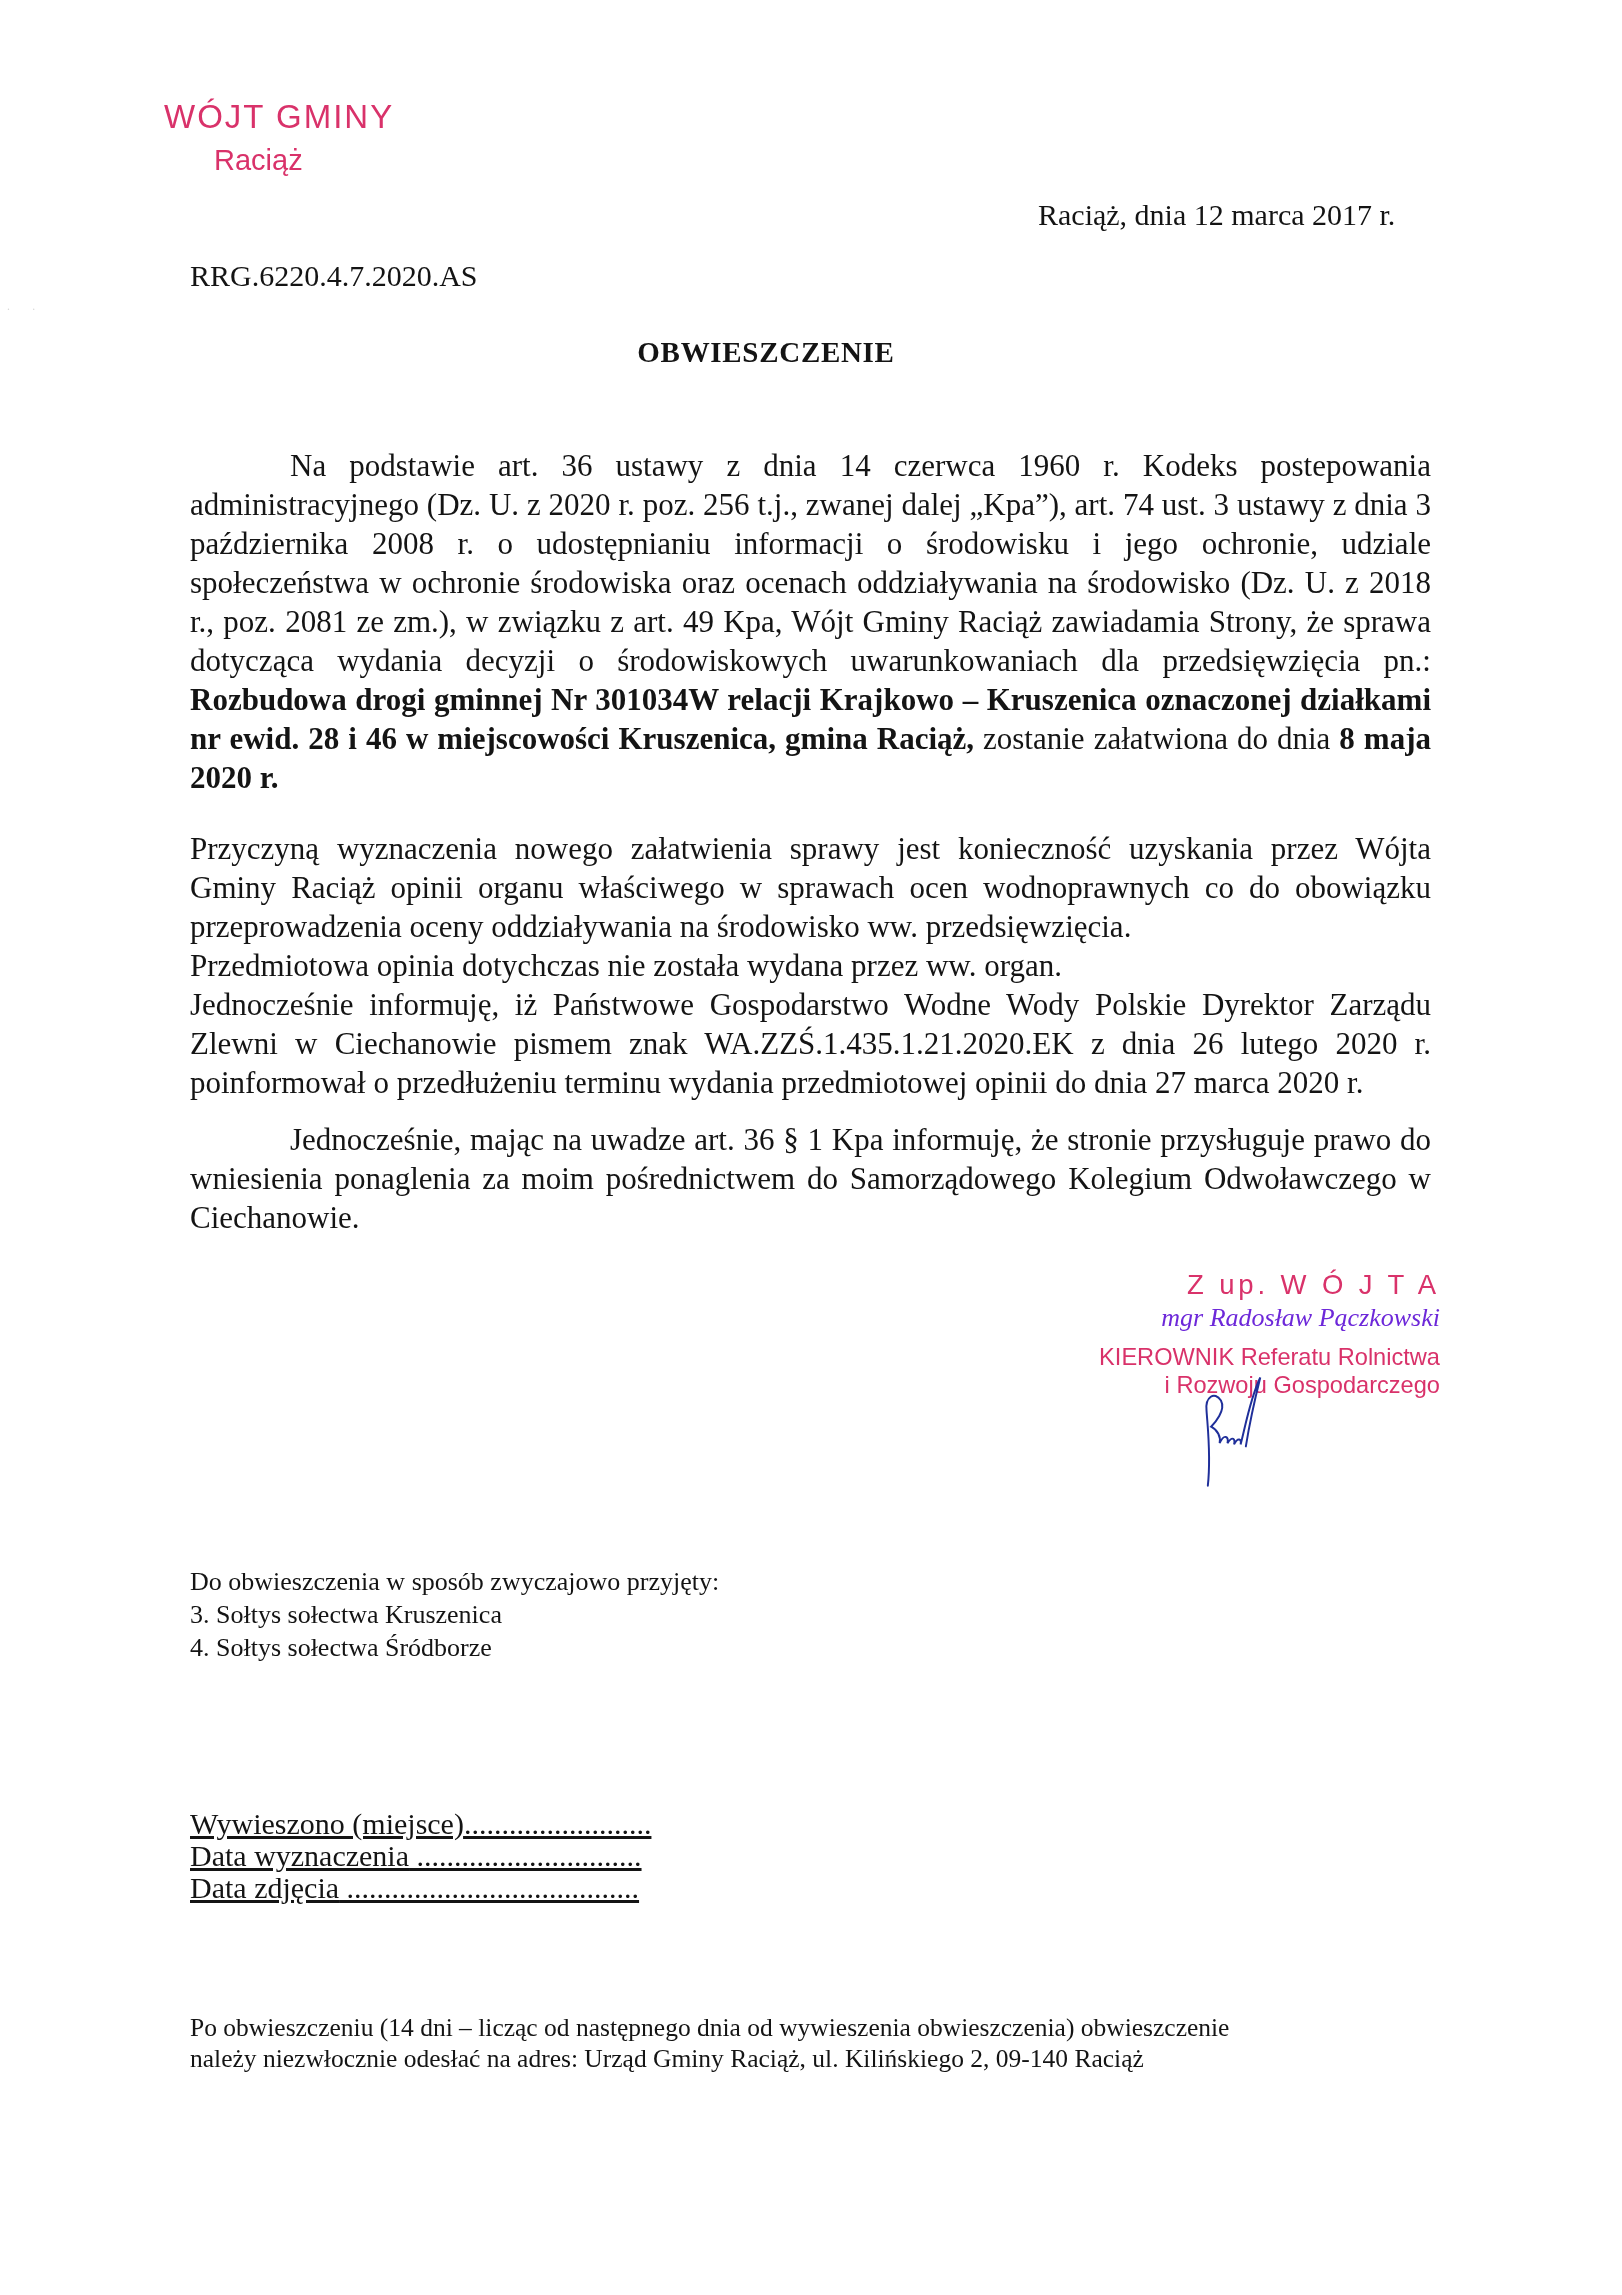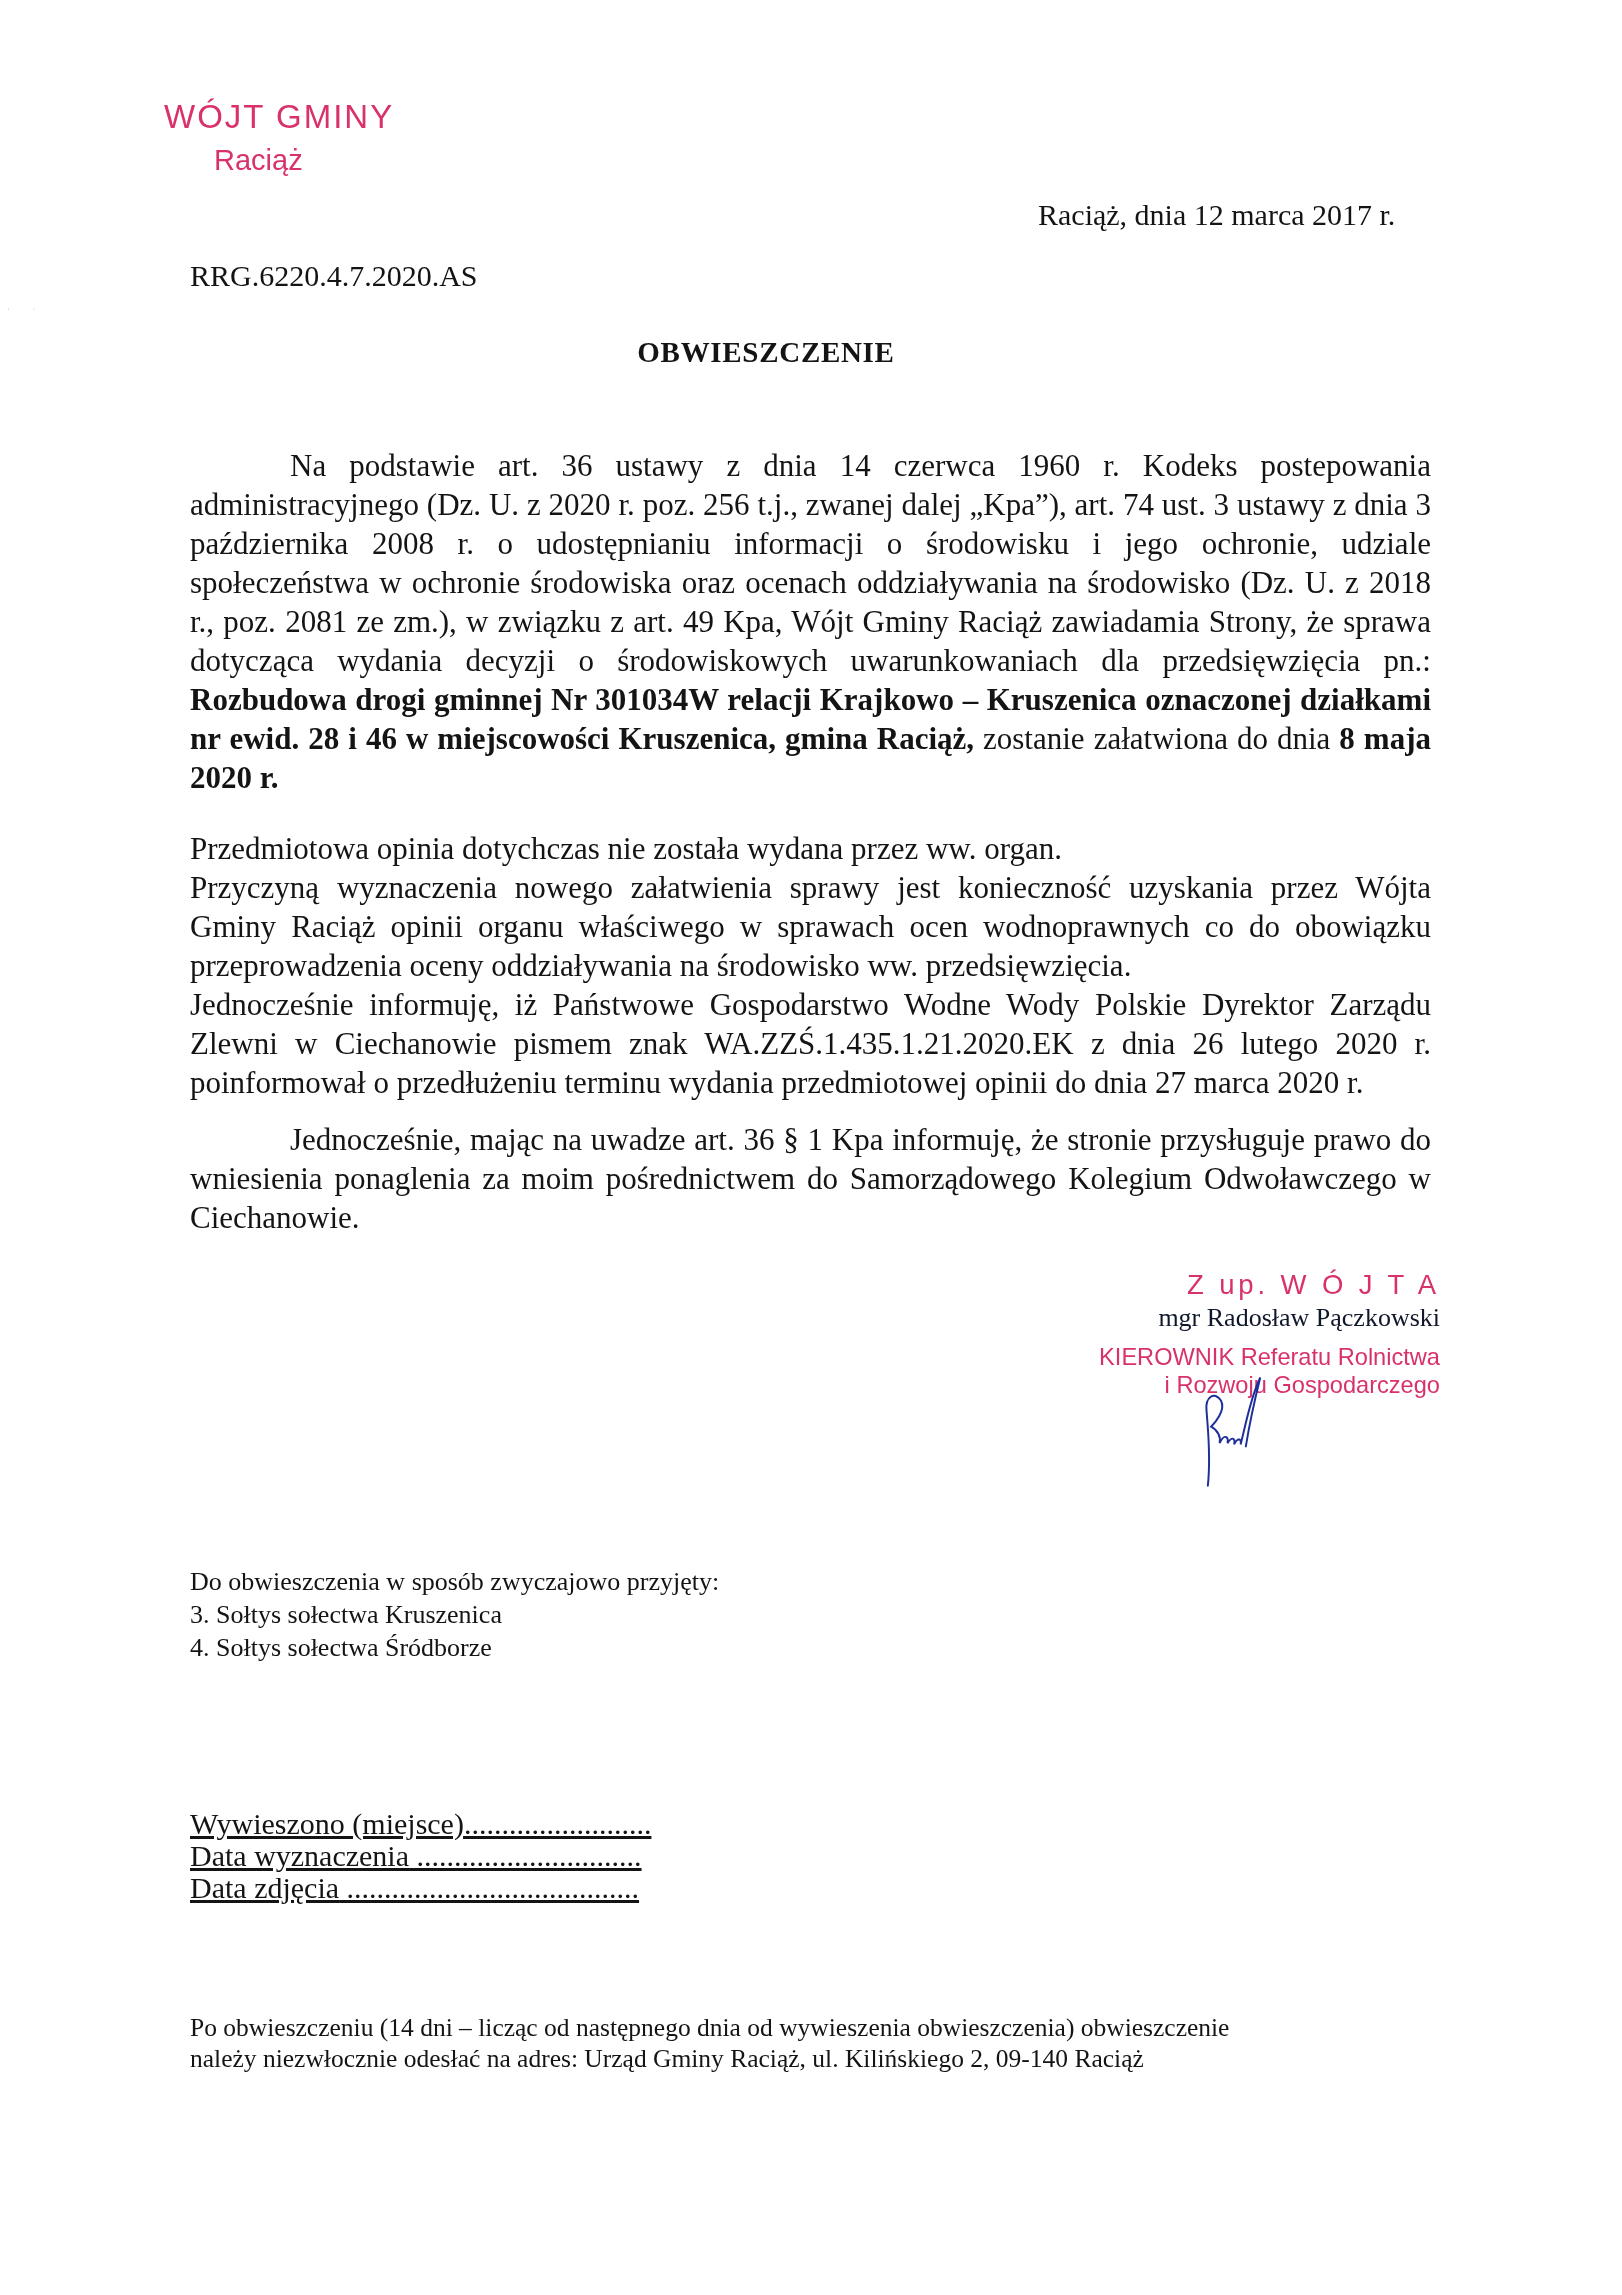--- a/index.html
+++ b/index.html
@@ -14,21 +14,21 @@
   .title { left: 0; width: 1532px; top: 334px; text-align: center; font-weight: bold; font-size: 29px; letter-spacing: 0.7px; line-height: 37px; }
   .body-block { left: 190px; width: 1241px; font-size: 31px; line-height: 39px; text-align: justify; }
   .p { margin: 0; }
   .indent { text-indent: 100px; }
   .b { font-weight: bold; }
   .p1 { top: 446px; }
   .p2 { top: 829px; }
   .p5 { top: 1120px; }
   .sig { left: 1047px; top: 1268px; width: 393px; text-align: right; }
   .sig1 { font-size: 27.5px; letter-spacing: 3.9px; line-height: 33px; color: #d9326a; font-family: "Liberation Sans", sans-serif; }
-  .sig2 { font-size: 26px; line-height: 33px; color: #0f172a; font-family: "Liberation Serif", serif; }
+  .sig2 { font-size: 26px; line-height: 33px; font-style: italic; color: #6d28d9; font-family: "Liberation Serif", serif; }
   .sig3 { font-size: 23.6px; line-height: 29px; color: #d9326a; font-family: "Liberation Sans", sans-serif; margin-top: 9.2px; }
   .sig4 { font-size: 23.6px; line-height: 26px; color: #d9326a; font-family: "Liberation Sans", sans-serif; }
   .signature { position: absolute; left: 1188px; top: 1371px; width: 79px; height: 118px; }
   .dist { left: 190px; top: 1565px; font-size: 26px; line-height: 33px; }
   .posting { left: 190px; top: 1808px; font-size: 30px; line-height: 32px; text-decoration: underline; }
   .footer { left: 190px; top: 2012px; width: 1112px; font-size: 25.5px; line-height: 31px; }
   .scan-marks { left: 6.5px; top: 302px; color: #d8d8d8; font-size: 11.8px; letter-spacing: 9.2px; }
   .line { white-space: nowrap; }
 </style>
 </head>
@@ -42,22 +42,22 @@
 <div class="abs date">Raciąż, dnia 12 marca 2017 r.</div>
 <div class="abs ref">RRG.6220.4.7.2020.AS</div>
 
 <div class="abs title">OBWIESZCZENIE</div>
 
 <div class="abs body-block p1">
   <p class="p indent"><span>Na podstawie art. 36 ustawy z dnia 14 czerwca 1960 r. Kodeks postepowania administracyjnego (Dz. U. z 2020 r. poz. 256 t.j., zwanej dalej „Kpa”), art. 74 ust. 3 ustawy z dnia 3 października 2008 r. o udostępnianiu informacji o środowisku i jego ochronie, udziale społeczeństwa w ochronie środowiska oraz ocenach oddziaływania na środowisko (Dz. U. z 2018 r., poz. 2081 ze zm.), w związku z art. 49 Kpa, Wójt Gminy Raciąż zawiadamia Strony, że sprawa dotycząca wydania decyzji o środowiskowych uwarunkowaniach dla przedsięwzięcia pn.: </span><span class="b">Rozbudowa drogi gminnej Nr 301034W relacji Krajkowo – Kruszenica oznaczonej działkami nr ewid. 28 i 46 w miejscowości Kruszenica, gmina Raciąż,</span><span> zostanie załatwiona do dnia </span><span class="b">8 maja 2020 r.</span></p>
 </div>
 
 <div class="abs body-block p2">
+  <p class="p">Przyczyną wyznaczenia nowego załatwienia sprawy jest konieczność uzyskania przez Wójta Gminy Raciąż opinii organu właściwego w sprawach ocen wodnoprawnych co do obowiązku przeprowadzenia oceny oddziaływania na środowisko ww. przedsięwzięcia.</p>
   <p class="p">Przedmiotowa opinia dotychczas nie została wydana przez ww. organ.</p>
-  <p class="p">Przyczyną wyznaczenia nowego załatwienia sprawy jest konieczność uzyskania przez Wójta Gminy Raciąż opinii organu właściwego w sprawach ocen wodnoprawnych co do obowiązku przeprowadzenia oceny oddziaływania na środowisko ww. przedsięwzięcia.</p>
   <p class="p">Jednocześnie informuję, iż Państwowe Gospodarstwo Wodne Wody Polskie Dyrektor Zarządu Zlewni w Ciechanowie pismem znak WA.ZZŚ.1.435.1.21.2020.EK z dnia 26 lutego 2020 r. poinformował o przedłużeniu terminu wydania przedmiotowej opinii do dnia 27 marca 2020 r.</p>
 </div>
 
 <div class="abs body-block p5">
   <p class="p indent">Jednocześnie, mając na uwadze art. 36 § 1 Kpa informuję, że stronie przysługuje prawo do wniesienia ponaglenia za moim pośrednictwem do Samorządowego Kolegium Odwoławczego w Ciechanowie.</p>
 </div>
 
 <div class="abs sig">
   <div class="sig1">Z up. W Ó J T A</div>
   <div class="sig2">mgr Radosław Pączkowski</div>

